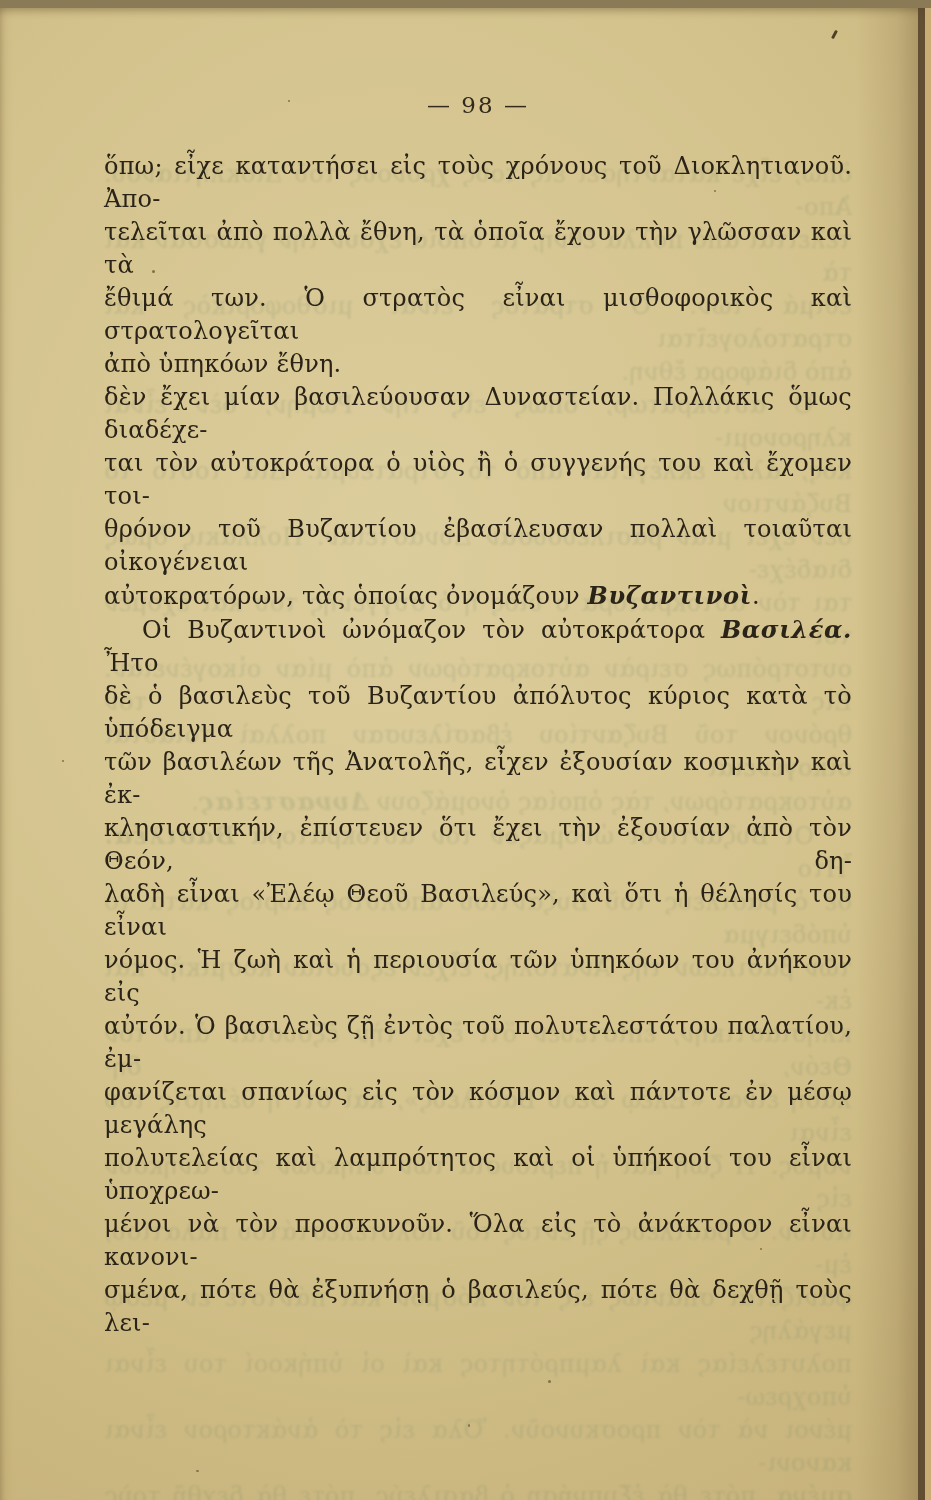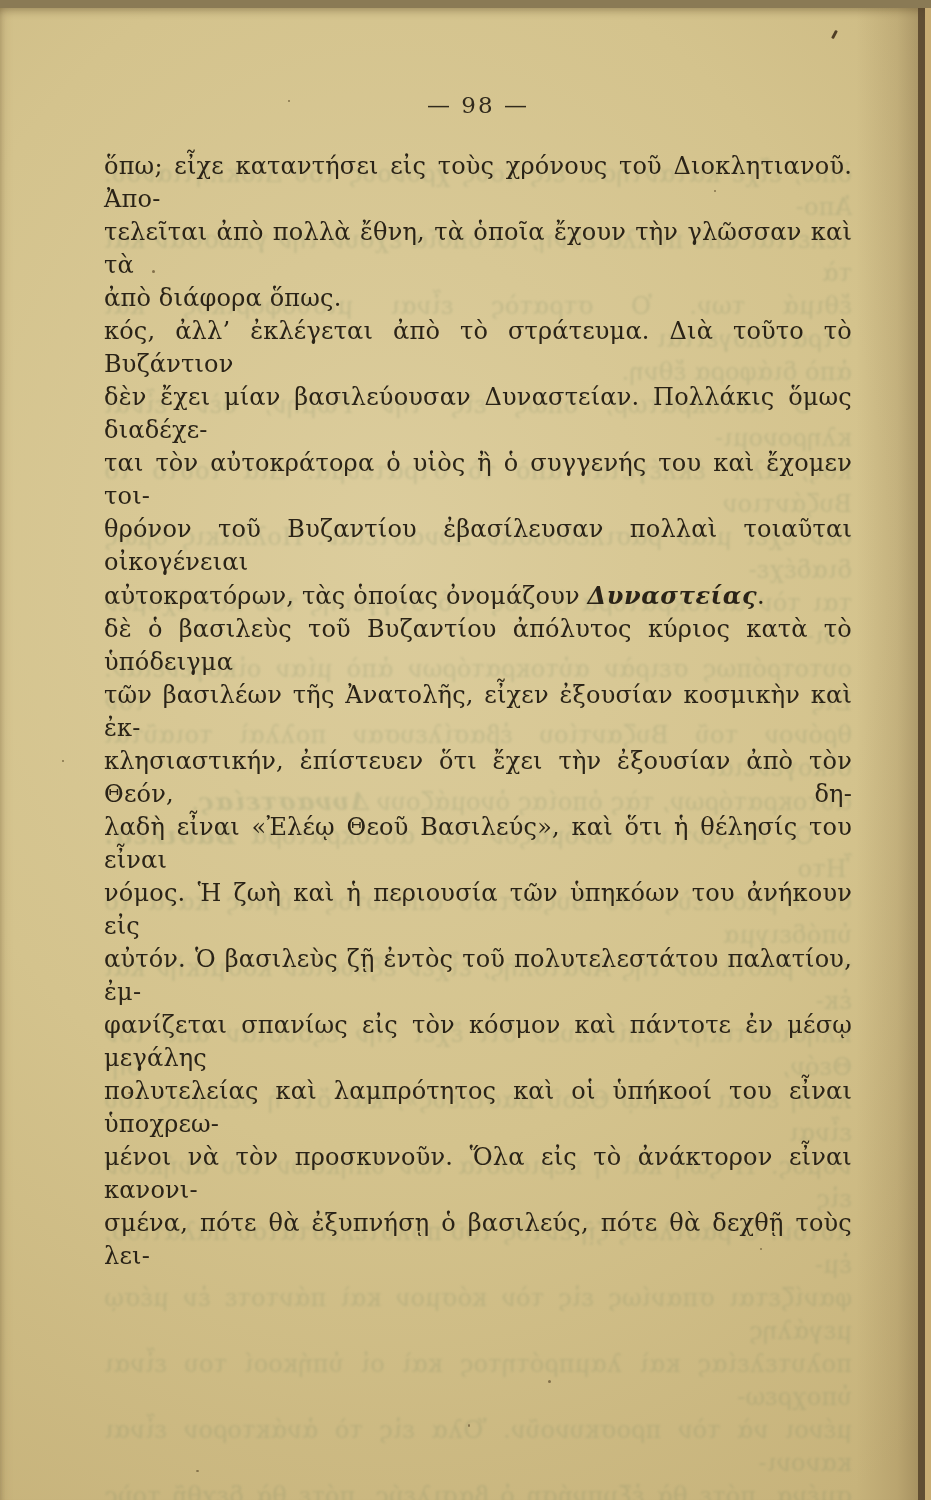--- a/index.html
+++ b/index.html
@@ -100,30 +100,31 @@
         <div class="line"><span>σμένα, πότε θὰ ἐξυπνήσῃ ὁ βασιλεύς, πότε θὰ δεχθῇ τοὺς λει-</span></div>
       </div>
     </div>
 
   <div class="page-number">— 98 —</div>
 
   <div class="text-block">
       <div class="para">
         <div class="line"><span>ὅπω; εἶχε καταντήσει εἰς τοὺς χρόνους τοῦ Διοκλητιανοῦ. Ἀπο-</span></div>
         <div class="line"><span>τελεῖται ἀπὸ πολλὰ ἔθνη, τὰ ὁποῖα ἔχουν τὴν γλῶσσαν καὶ τὰ</span></div>
-        <div class="line last"><span>ἀπὸ διάφορα ὅπως.</span></div>
+        <div class="line"><span>ἔθιμά των. Ὁ στρατὸς εἶναι μισθοφορικὸς καὶ στρατολογεῖται</span></div>
+        <div class="line last"><span>ἀπὸ ὑπηκόων ἔθνη.</span></div>
       </div>
       <div class="para">
-        <div class="line"><span>κός, ἀλλ’ ἐκλέγεται ἀπὸ τὸ στράτευμα. Διὰ τοῦτο τὸ Βυζάντιον</span></div>
         <div class="line"><span>δὲν ἔχει μίαν βασιλεύουσαν Δυναστείαν. Πολλάκις ὅμως διαδέχε-</span></div>
         <div class="line"><span>ται τὸν αὐτοκράτορα ὁ υἱὸς ἢ ὁ συγγενής του καὶ ἔχομεν τοι-</span></div>
         <div class="line"><span>θρόνον τοῦ Βυζαντίου ἐβασίλευσαν πολλαὶ τοιαῦται οἰκογένειαι</span></div>
-        <div class="line last"><span>αὐτοκρατόρων, τὰς ὁποίας ὀνομάζουν </span><span class="bi">Δυναστείας</span><span>.</span></div>
+        <div class="line last"><span>αὐτοκρατόρων, τὰς ὁποίας ὀνομάζουν </span><span class="bi">Βυζαντινοὶ</span><span>.</span></div>
       </div>
       <div class="para">
+        <div class="line first"><span>Οἱ Βυζαντινοὶ ὠνόμαζον τὸν αὐτοκράτορα </span><span class="bi">Βασιλέα.</span><span> Ἦτο</span></div>
         <div class="line"><span>δὲ ὁ βασιλεὺς τοῦ Βυζαντίου ἀπόλυτος κύριος κατὰ τὸ ὑπόδειγμα</span></div>
         <div class="line"><span>τῶν βασιλέων τῆς Ἀνατολῆς, εἶχεν ἐξουσίαν κοσμικὴν καὶ ἐκ-</span></div>
         <div class="line"><span>κλησιαστικήν, ἐπίστευεν ὅτι ἔχει τὴν ἐξουσίαν ἀπὸ τὸν Θεόν, δη-</span></div>
         <div class="line"><span>λαδὴ εἶναι «</span><span class="i">Ἐλέῳ Θεοῦ Βασιλεύς</span><span>», καὶ ὅτι ἡ θέλησίς του εἶναι</span></div>
         <div class="line"><span>νόμος. Ἡ ζωὴ καὶ ἡ περιουσία τῶν ὑπηκόων του ἀνήκουν εἰς</span></div>
         <div class="line"><span>αὐτόν. Ὁ βασιλεὺς ζῇ ἐντὸς τοῦ πολυτελεστάτου παλατίου, ἐμ-</span></div>
         <div class="line"><span>φανίζεται σπανίως εἰς τὸν κόσμον καὶ πάντοτε ἐν μέσῳ μεγάλης</span></div>
         <div class="line"><span>πολυτελείας καὶ λαμπρότητος καὶ οἱ ὑπήκοοί του εἶναι ὑποχρεω-</span></div>
         <div class="line"><span>μένοι νὰ τὸν προσκυνοῦν. Ὅλα εἰς τὸ ἀνάκτορον εἶναι κανονι-</span></div>
         <div class="line"><span>σμένα, πότε θὰ ἐξυπνήσῃ ὁ βασιλεύς, πότε θὰ δεχθῇ τοὺς λει-</span></div>

